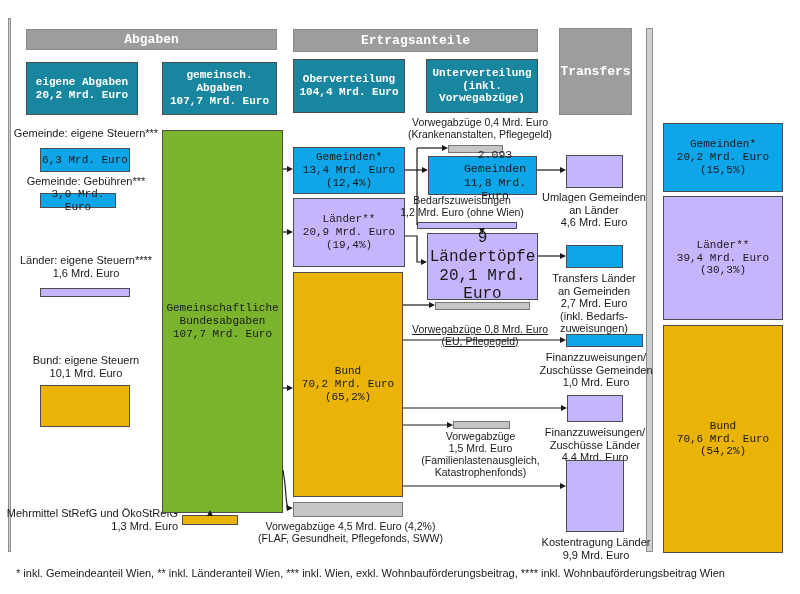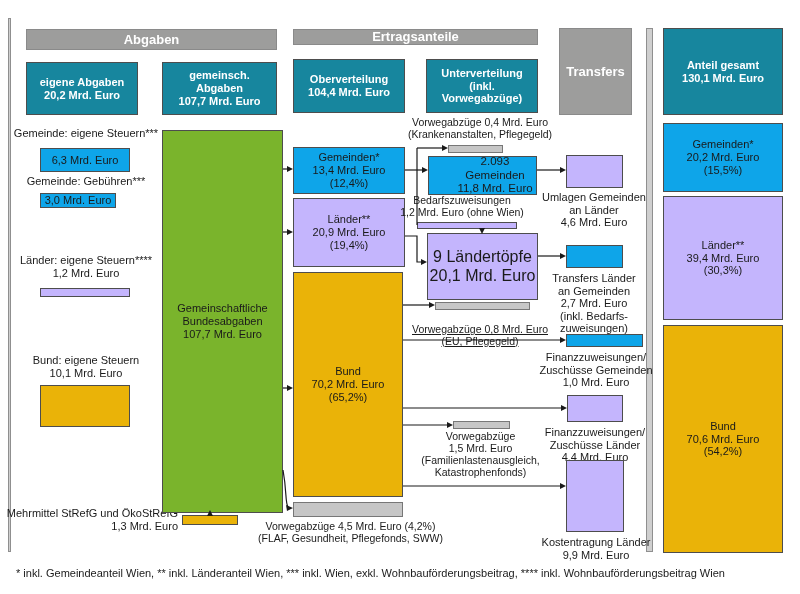--- a/index.html
+++ b/index.html
@@ -1,19 +1,19 @@
 <!DOCTYPE html>
 <html><head>
 <meta charset="utf-8">
 <style>
   html,body{margin:0;padding:0;background:#ffffff;}
   #stage{position:relative;width:800px;height:594px;background:#ffffff;overflow:hidden;
          font-family:"Liberation Sans", sans-serif;color:#1a1a1a;}
   .box{position:absolute;display:flex;align-items:center;justify-content:center;text-align:center;
-       border:1px solid #4d4d4d;white-space:pre-line;font-size:11px;line-height:1.18;box-sizing:border-box;}
+       border:1px solid #4d4d4d;white-space:pre-line;font-size:11px;line-height:1.18;box-sizing:border-box;font-family:Liberation Mono, monospace;}
   .hdr{background:#9D9D9C;color:#ffffff;font-weight:bold;font-size:13px;border:1px solid #8a8a8a;}
   .teal{background:#17869E;color:#ffffff;font-weight:bold;}
   .lblue{background:#0ea5e9;}
   .lorange{background:#c4b5fd;}
   .orange{background:#eab308;}
   .green{background:#7AB42C;}
   .graybar{background:#C6C6C6;border:1px solid #777777;}
   .lbl{position:absolute;text-align:center;white-space:pre-line;font-size:11px;line-height:1.14;box-sizing:border-box;}
   .small{font-size:10.5px;line-height:1.14;}
   .divider{position:absolute;background:#cfcfcf;border:1px solid #8f8f8f;box-sizing:border-box;}
@@ -21,40 +21,40 @@
 </style>
 </head>
 <body>
 
 <div id="stage">
 
   <div class="divider" style="left:8px;top:18px;width:3px;height:534px;"></div>
   <div class="divider" style="left:646px;top:28px;width:7px;height:524px;"></div>
 
   <div class="box hdr" style="left:26px;top:29px;width:251px;height:21px;">Abgaben</div>
-  <div class="box hdr" style="left:293px;top:29px;width:245px;height:16px;">Ertragsanteile</div>
+  <div class="box hdr" style="left:293px;top:29px;width:245px;height:23px;">Ertragsanteile</div>
   <div class="box hdr" style="left:559px;top:28px;width:73px;height:87px;">Transfers</div>
 
   <div class="box teal" style="left:26px;top:62px;width:112px;height:53px;">eigene Abgaben
 20,2 Mrd. Euro</div>
   <div class="box teal" style="left:162px;top:62px;width:115px;height:53px;">gemeinsch.
 Abgaben
 107,7 Mrd. Euro</div>
   <div class="box teal" style="left:293px;top:59px;width:112px;height:54px;">Oberverteilung
 104,4 Mrd. Euro</div>
   <div class="box teal" style="left:426px;top:59px;width:112px;height:54px;">Unterverteilung
 (inkl.
 Vorwegabzüge)</div>
 
   <div class="lbl" style="left:0px;top:127px;width:172px;">Gemeinde: eigene Steuern***</div>
   <div class="box lblue" style="left:40px;top:148px;width:90px;height:24px;">6,3 Mrd. Euro</div>
   <div class="lbl" style="left:0px;top:175px;width:172px;">Gemeinde: Gebühren***</div>
   <div class="box lblue" style="left:40px;top:193px;width:76px;height:15px;">3,0 Mrd. Euro</div>
   <div class="lbl" style="left:0px;top:254px;width:172px;">Länder: eigene Steuern****
-1,2 Mrd. Euro</div>
+1,6 Mrd. Euro</div>
   <div class="box lorange" style="left:40px;top:288px;width:90px;height:9px;"></div>
   <div class="lbl" style="left:0px;top:354px;width:172px;">Bund: eigene Steuern
 10,1 Mrd. Euro</div>
   <div class="box orange" style="left:40px;top:385px;width:90px;height:42px;"></div>
   <div class="lbl" style="left:0px;top:507px;width:178px;text-align:right;">Mehrmittel StRefG und ÖkoStRefG
 1,3 Mrd. Euro</div>
   <div class="box orange" style="left:182px;top:515px;width:56px;height:10px;"></div>
 
   <div class="box green" style="left:162px;top:130px;width:121px;height:383px;">Gemeinschaftliche
 Bundesabgaben
@@ -107,22 +107,20 @@
 Zuschüsse Gemeinden
 1,0 Mrd. Euro</div>
   <div class="box lorange" style="left:567px;top:395px;width:56px;height:27px;"></div>
   <div class="lbl" style="left:543px;top:426px;width:104px;">Finanzzuweisungen/
 Zuschüsse Länder
 4,4 Mrd. Euro</div>
   <div class="box lorange" style="left:566px;top:460px;width:58px;height:72px;"></div>
   <div class="lbl" style="left:538px;top:536px;width:116px;">Kostentragung Länder
 9,9 Mrd. Euro</div>
 
-  <div class="box teal" style="left:663px;top:28px;width:120px;height:87px;">Anteil gesamt
-130,1 Mrd. Euro</div>
   <div class="box lblue" style="left:663px;top:123px;width:120px;height:69px;">Gemeinden*
 20,2 Mrd. Euro
 (15,5%)</div>
   <div class="box lorange" style="left:663px;top:196px;width:120px;height:124px;">Länder**
 39,4 Mrd. Euro
 (30,3%)</div>
   <div class="box orange" style="left:663px;top:325px;width:120px;height:228px;">Bund
 70,6 Mrd. Euro
 (54,2%)</div>
 

